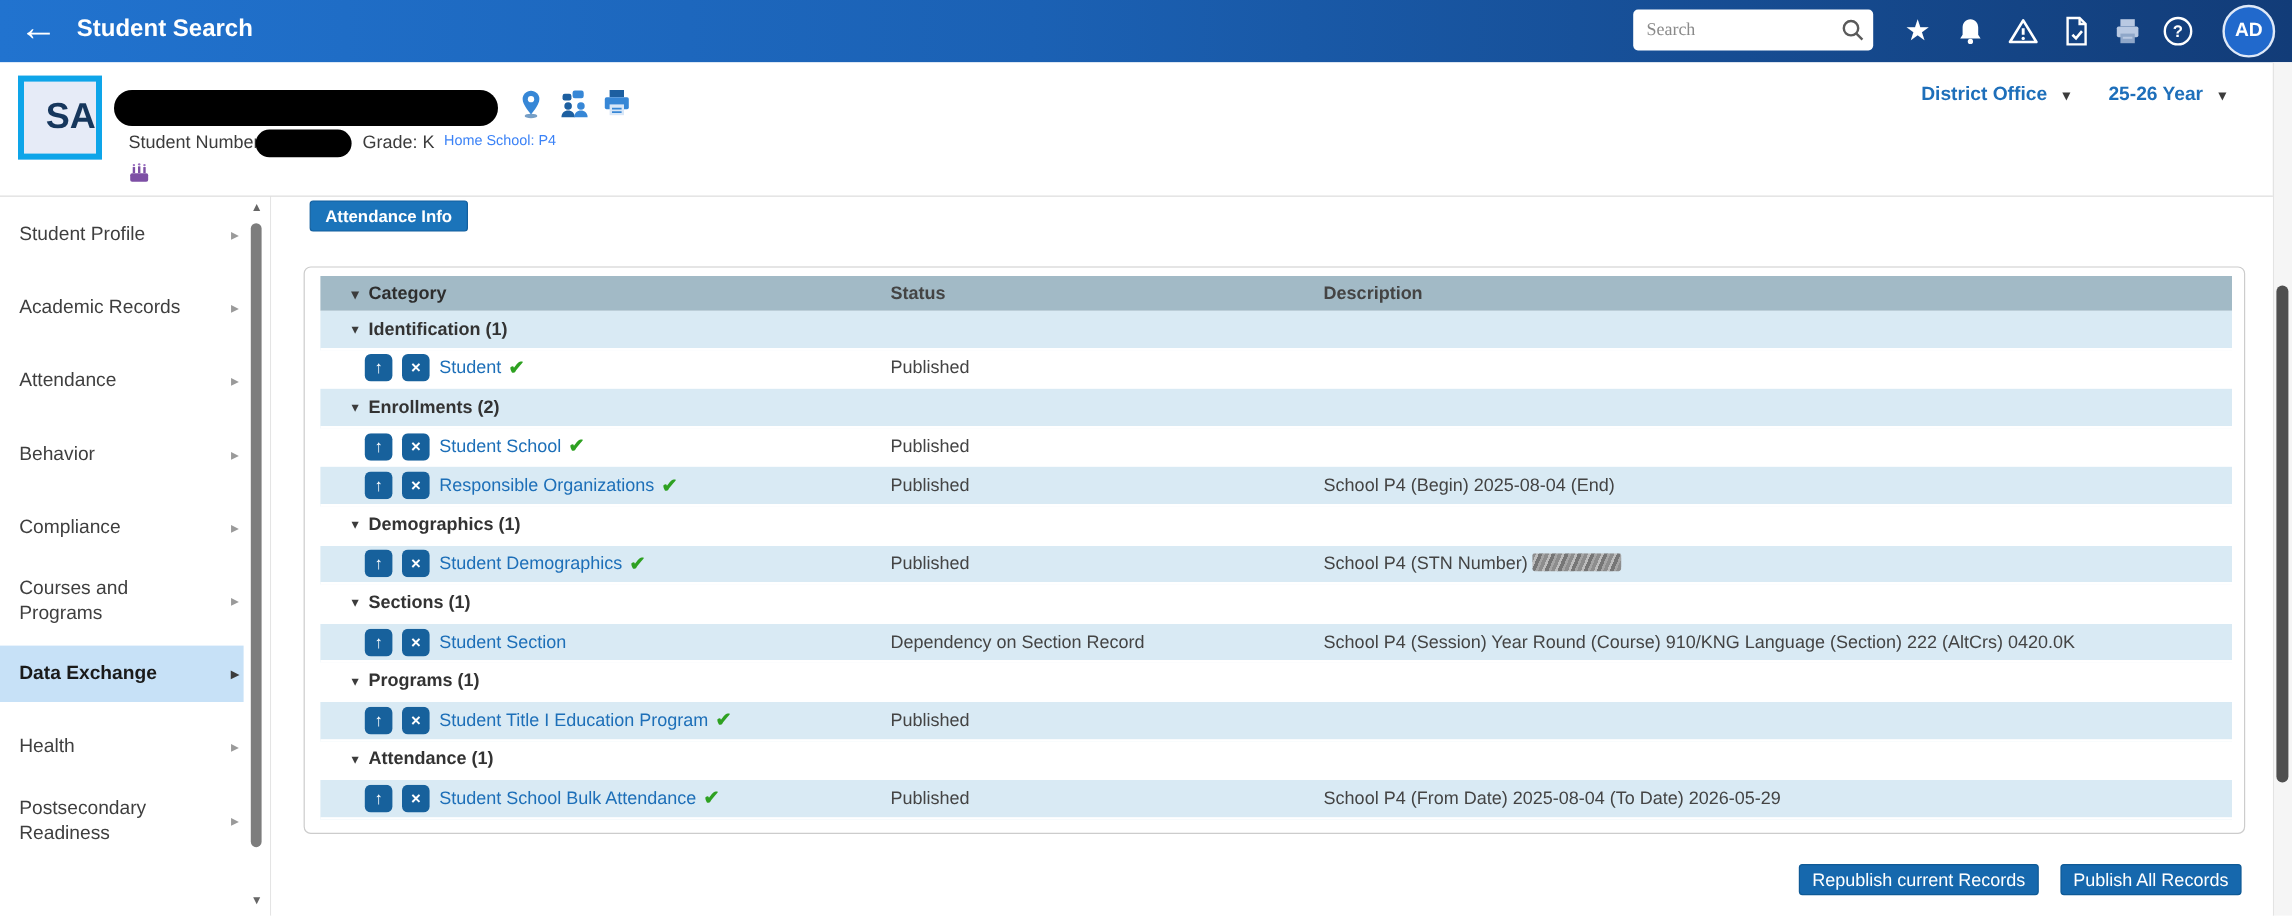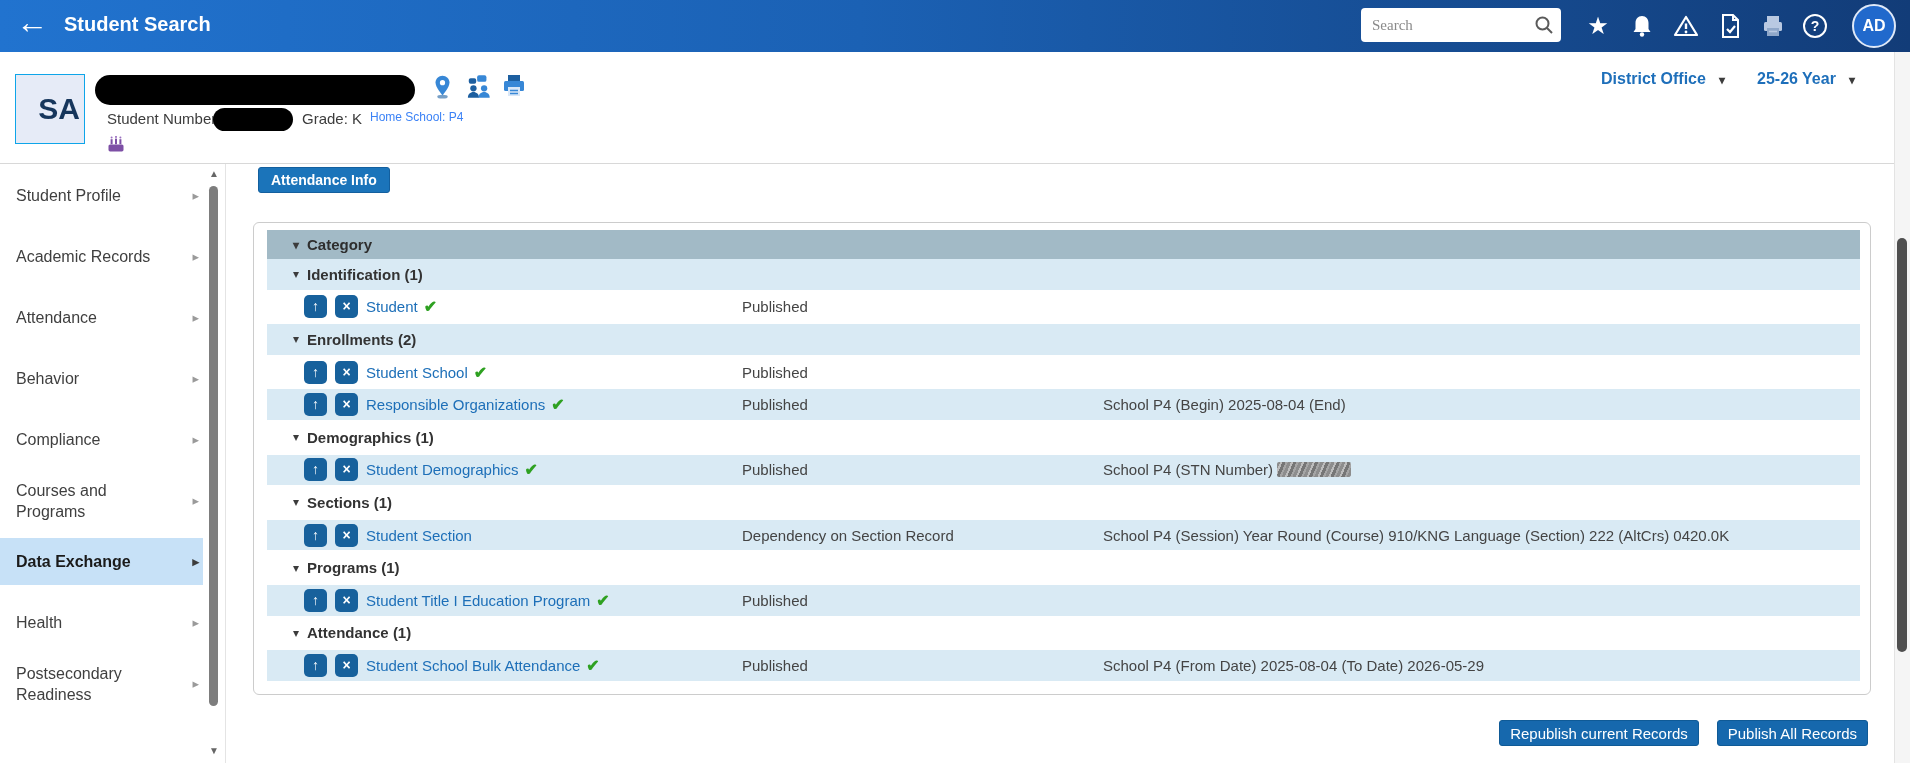--- a/index.html
+++ b/index.html
@@ -19,22 +19,22 @@
   .searchbox svg { position:absolute; right:7px; top:7px; }
   .tbicon { position:absolute; top:12px; width:28px; height:28px; display:flex; align-items:center; justify-content:center; cursor:pointer; }
   .star-g { color:#fff; font-size:24px; line-height:26px; }
   .user-avatar { position:absolute; left:1852px; top:4px; width:44px; height:44px; border-radius:50%;
                  background:#2169cc; border:2px solid #dfe9f8; color:#fff; font-weight:bold; font-size:16px;
                  display:flex; align-items:center; justify-content:center; cursor:pointer; }
 
   
   .stu-header { position:absolute; left:0; top:52px; width:1910px; height:112px; background:#fff;
                 border-bottom:1px solid #d8d8d8; }
-  .stu-avatar { position:absolute; left:15px; top:22px; width:70px; height:70px; background:#e6ebf7;
-                border:1px solid #0ea5e9; color:#16365c; font-size:30px; font-weight:bold;
+  .stu-avatar { position:absolute; left:15px; top:11px; width:70px; height:70px; background:#e6ebf7;
+                border:5px solid #0ea5e9; color:#16365c; font-size:30px; font-weight:bold;
                 display:flex; align-items:center; justify-content:center;padding-left:18px; }
   .name-bar { position:absolute; left:95px; top:23px; width:320px; height:30px; background:#000; border-radius:15px; }
   .hicon { position:absolute; top:22px; cursor:pointer; }
   .stu-line2 { position:absolute; left:107px; top:58px; font-size:15px; color:#3c3c3c; white-space:nowrap; }
   .num-redact { position:absolute; left:213px; top:56px; width:80px; height:23px; background:#000; border-radius:12px; }
   .grade-lbl { position:absolute; left:302px; top:58px; font-size:15px; color:#3c3c3c; white-space:nowrap; }
   .school-lbl { position:absolute; left:370px; top:58px; font-size:12px; color:#3b82f6; white-space:nowrap; }
   .cake { position:absolute; left:108px; top:84px; }
   .ctx { position:absolute; top:18px; color:#1e6fba; font-size:16px; font-weight:bold; cursor:pointer; white-space:nowrap; }
   .ctx .car { font-size:12px; margin-left:13px; }
@@ -250,20 +250,22 @@
   <div class="tab-btn">Attendance Info</div>
 
   <div class="card">
     <div class="tbl">
 
       <div class="thead">
         <div class="cell cat">
           <span class="car">▾</span>
           <span>Category</span>
         </div>
+        <div class="cell st">Status</div>
+        <div class="cell de">Description</div>
       </div>
 
       <div class="trow blue group">
         <div class="cell cat">
             <span class="car">▾</span>
             <span class="gl">Identification (1)</span>
           </div>
         <div class="cell st"></div>
           <div class="cell de"></div>
       </div>

